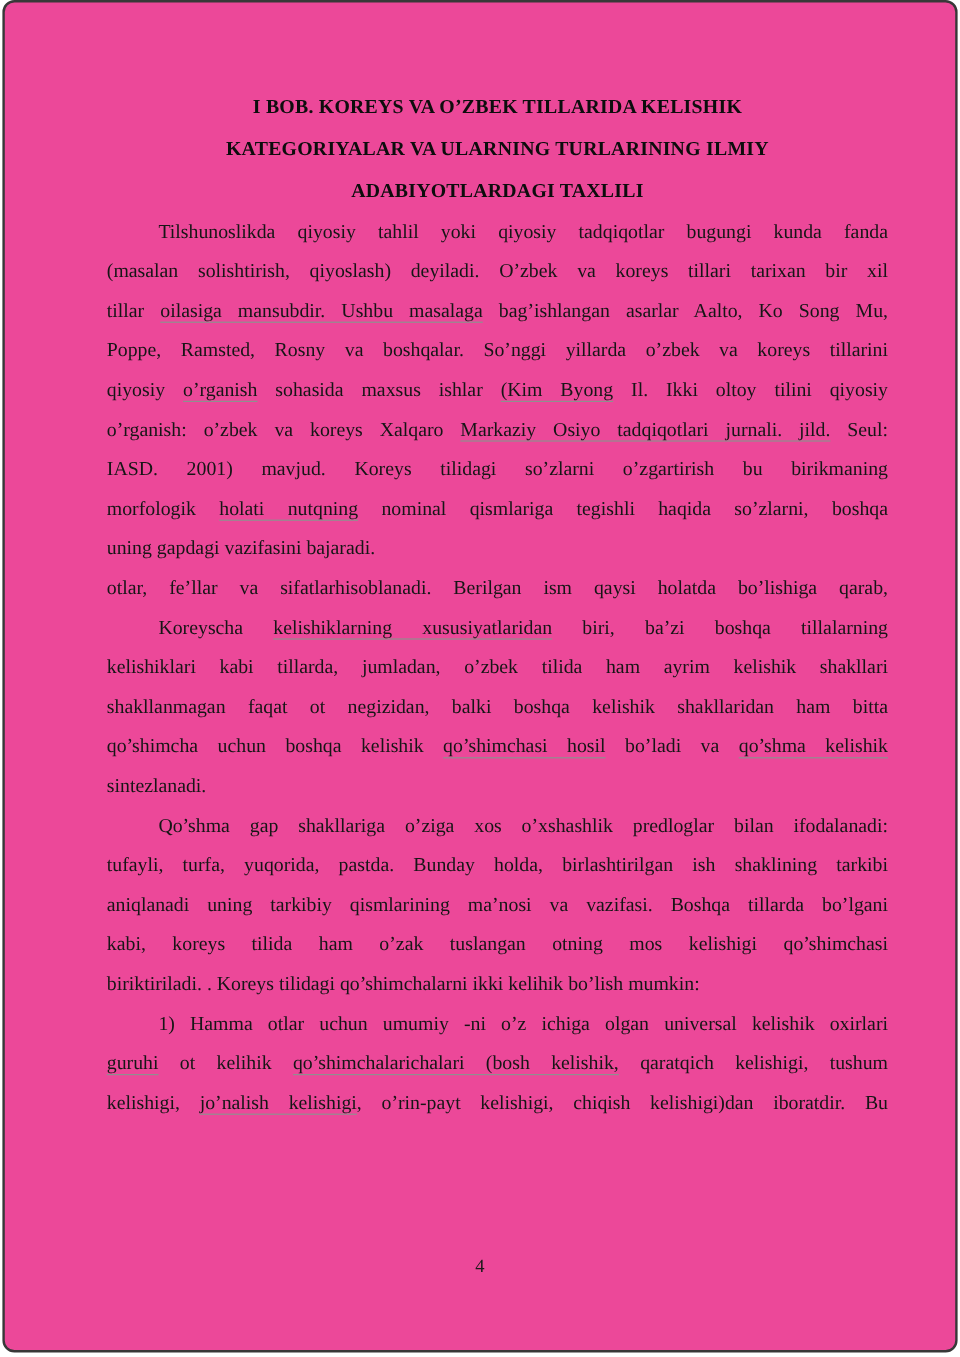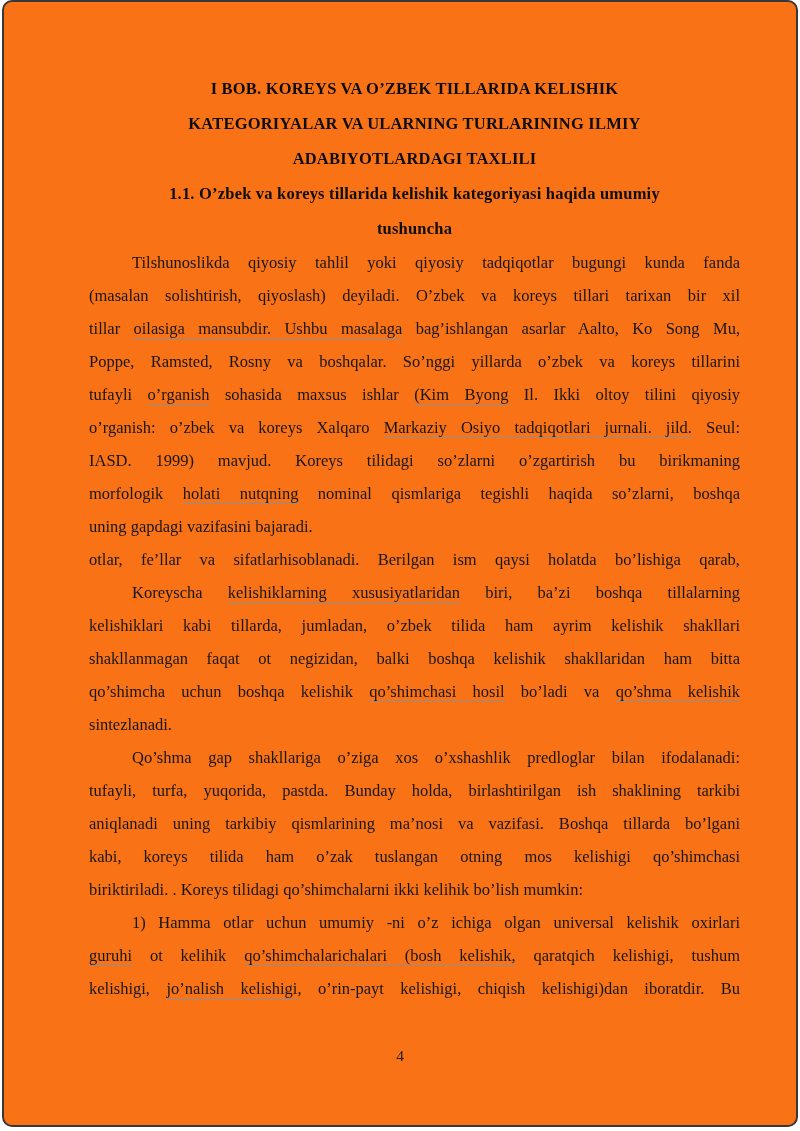--- a/index.html
+++ b/index.html
@@ -5,21 +5,21 @@
   html,body { margin:0; padding:0; background:#ffffff; }
   body {
     width:800px; height:1131px;
     font-family:"Liberation Serif","DejaVu Serif",serif;
     -webkit-font-smoothing:antialiased;
   }
   .page {
     position:relative;
     width:796px; height:1127px;
     margin:0 auto;
-    background:#f97316;
+    background:#ec4899;
     border:2px solid #383838;
     border-radius:10px;
     box-sizing:border-box;
     overflow:hidden;
     color:#161616;
   }
   .content {
     position:absolute;
     left:85px; right:56px; top:69px;
     font-size:16.5px;
@@ -52,33 +52,29 @@
 </head>
 <body>
 
 <div class="page">
   <div class="content">
     <div class="heading">
         <div class="line c"><span>I BOB. KOREYS VA O’ZBEK TILLARIDA KELISHIK</span></div>
         <div class="line c"><span>KATEGORIYALAR VA ULARNING TURLARINING ILMIY</span></div>
         <div class="line c"><span>ADABIYOTLARDAGI TAXLILI</span></div>
       </div>
-    <div class="heading">
-        <div class="line c"><span>1.1. O’zbek va koreys tillarida kelishik kategoriyasi haqida umumiy</span></div>
-        <div class="line c"><span>tushuncha</span></div>
-      </div>
     <div class="body-block">
         <div class="para">
           <div class="line first"><span>Tilshunoslikda qiyosiy tahlil yoki qiyosiy tadqiqotlar bugungi kunda fanda</span></div>
           <div class="line"><span>(masalan solishtirish, qiyoslash) deyiladi. O’zbek va koreys tillari tarixan bir xil</span></div>
           <div class="line"><span>tillar </span><span class="u">oilasiga mansubdir. Ushbu masalaga</span><span> bag’ishlangan asarlar Aalto, Ko Song Mu,</span></div>
           <div class="line"><span>Poppe, Ramsted, Rosny va boshqalar. So’nggi yillarda o’zbek va koreys tillarini</span></div>
-          <div class="line"><span>tufayli </span><span class="u">o’rganish</span><span> sohasida maxsus ishlar </span><span class="u">(Kim Byong</span><span> Il. Ikki oltoy tilini qiyosiy</span></div>
+          <div class="line"><span>qiyosiy </span><span class="u">o’rganish</span><span> sohasida maxsus ishlar </span><span class="u">(Kim Byong</span><span> Il. Ikki oltoy tilini qiyosiy</span></div>
           <div class="line"><span>o’rganish: o’zbek va koreys Xalqaro </span><span class="u">Markaziy Osiyo tadqiqotlari jurnali. jild.</span><span> Seul:</span></div>
-          <div class="line"><span>IASD. 1999) mavjud. Koreys tilidagi so’zlarni o’zgartirish bu birikmaning</span></div>
+          <div class="line"><span>IASD. 2001) mavjud. Koreys tilidagi so’zlarni o’zgartirish bu birikmaning</span></div>
           <div class="line"><span>morfologik </span><span class="u">holati nutqning</span><span> nominal qismlariga tegishli haqida so’zlarni, boshqa</span></div>
           <div class="line last"><span>uning gapdagi vazifasini bajaradi.</span></div>
           <div class="line"><span>otlar, fe’llar va sifatlarhisoblanadi. Berilgan ism qaysi holatda bo’lishiga qarab,</span></div>
         </div>
         <div class="para">
           <div class="line first"><span>Koreyscha </span><span class="u">kelishiklarning xususiyatlaridan</span><span> biri, ba’zi boshqa tillalarning</span></div>
           <div class="line"><span>kelishiklari kabi tillarda, jumladan, o’zbek tilida ham ayrim kelishik shakllari</span></div>
           <div class="line"><span>shakllanmagan faqat ot negizidan, balki boshqa kelishik shakllaridan ham bitta</span></div>
           <div class="line"><span>qo’shimcha uchun boshqa kelishik </span><span class="u">qo’shimchasi hosil</span><span> bo’ladi va </span><span class="u">qo’shma kelishik</span></div>
           <div class="line last"><span>sintezlanadi.</span></div>

